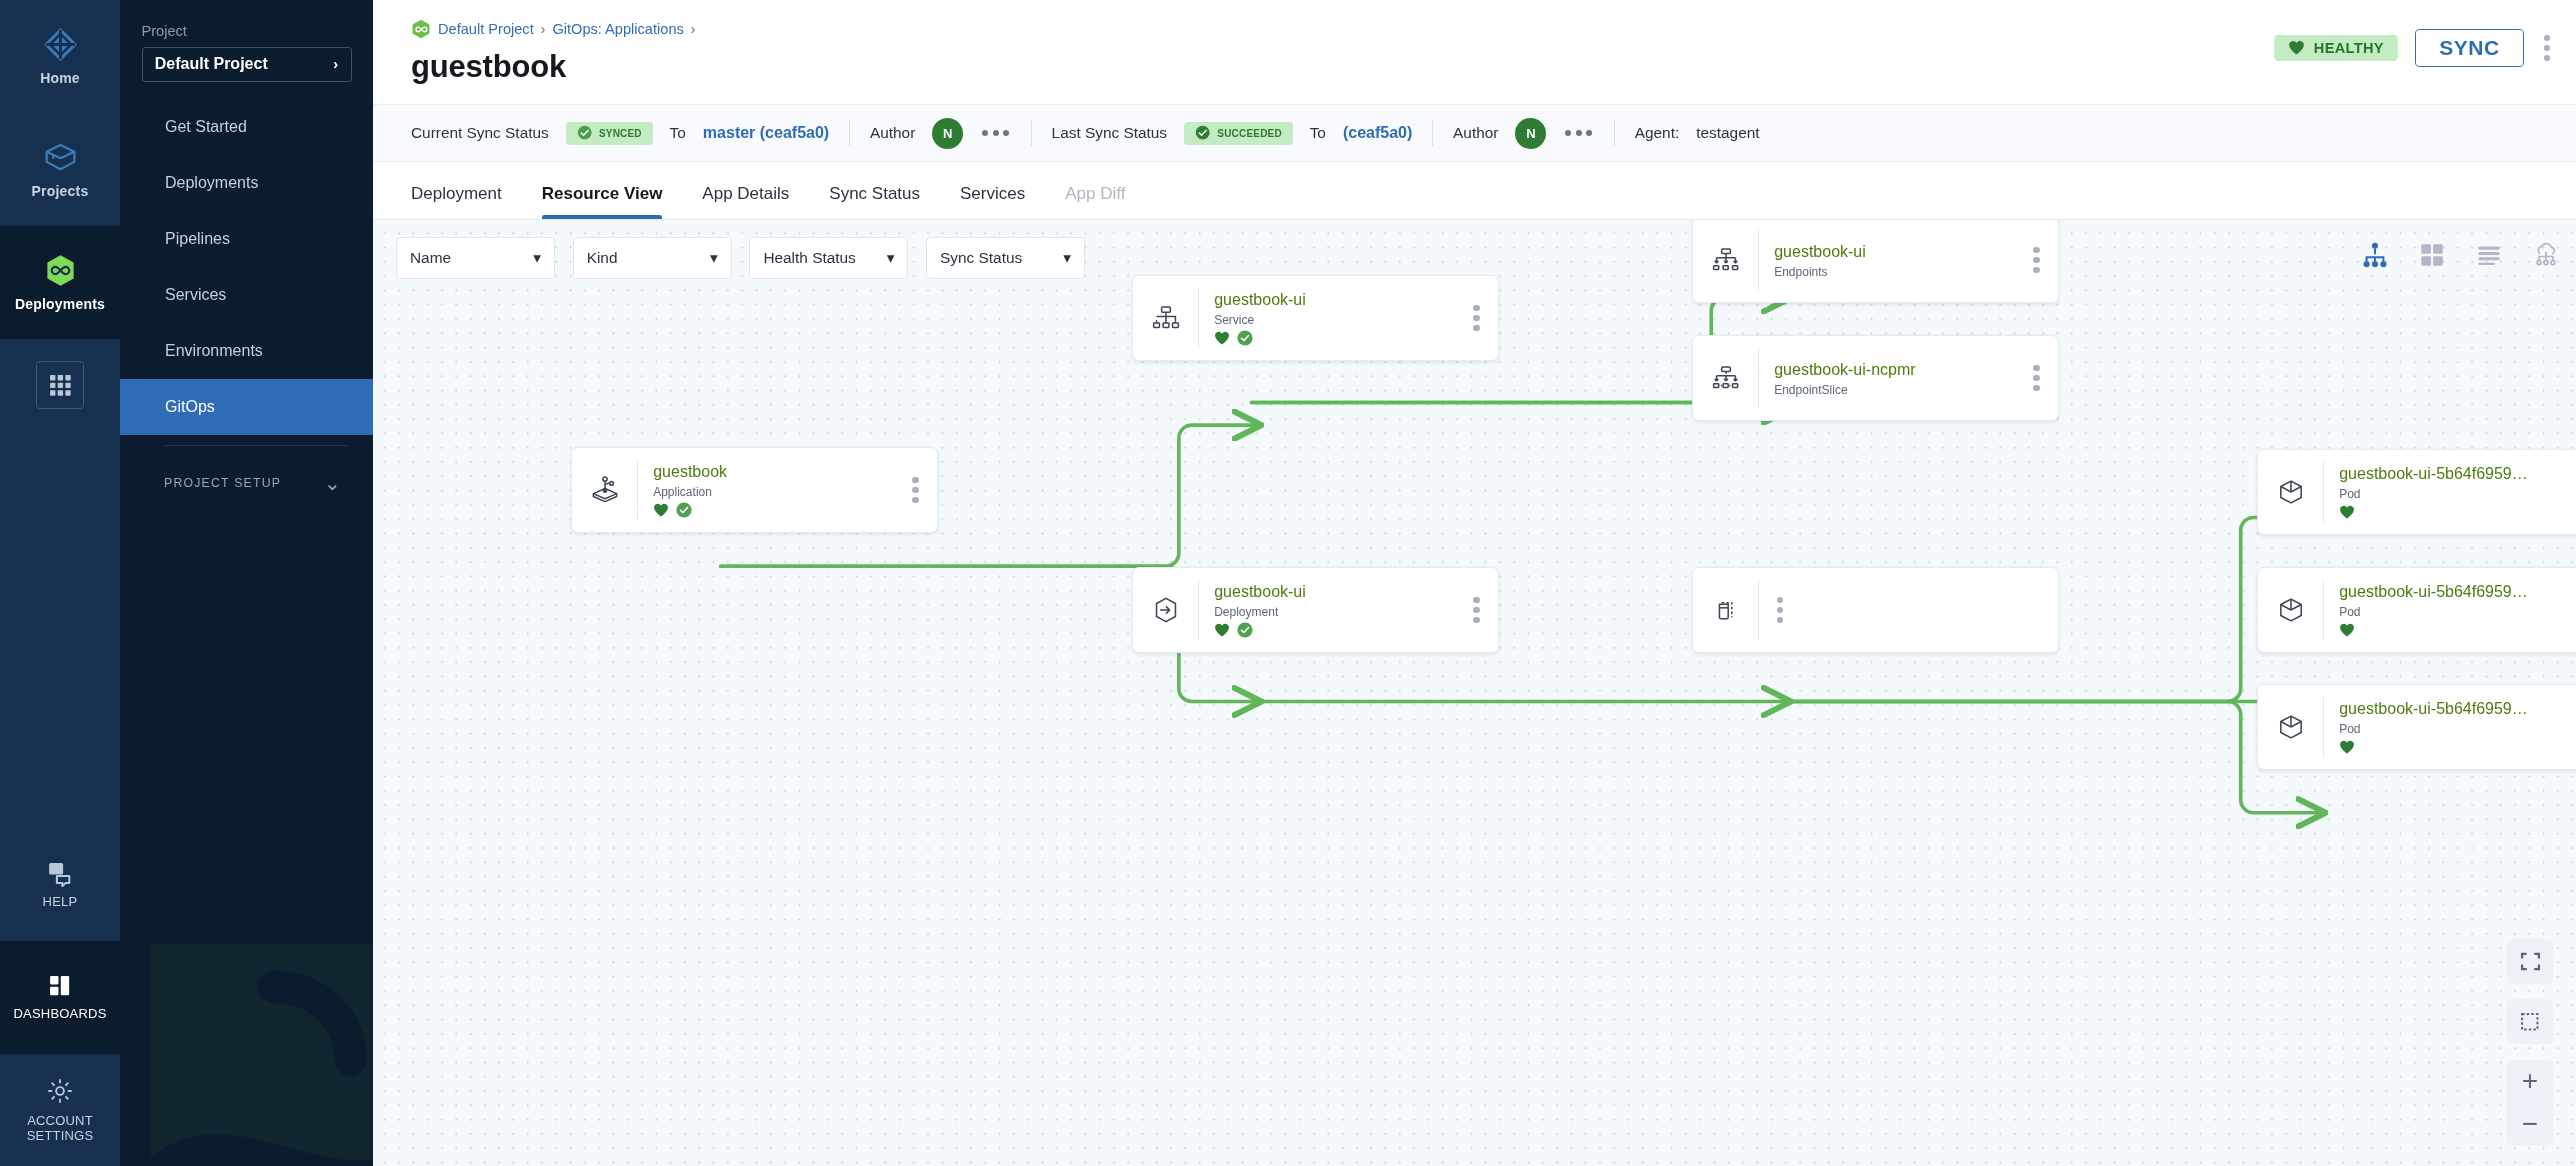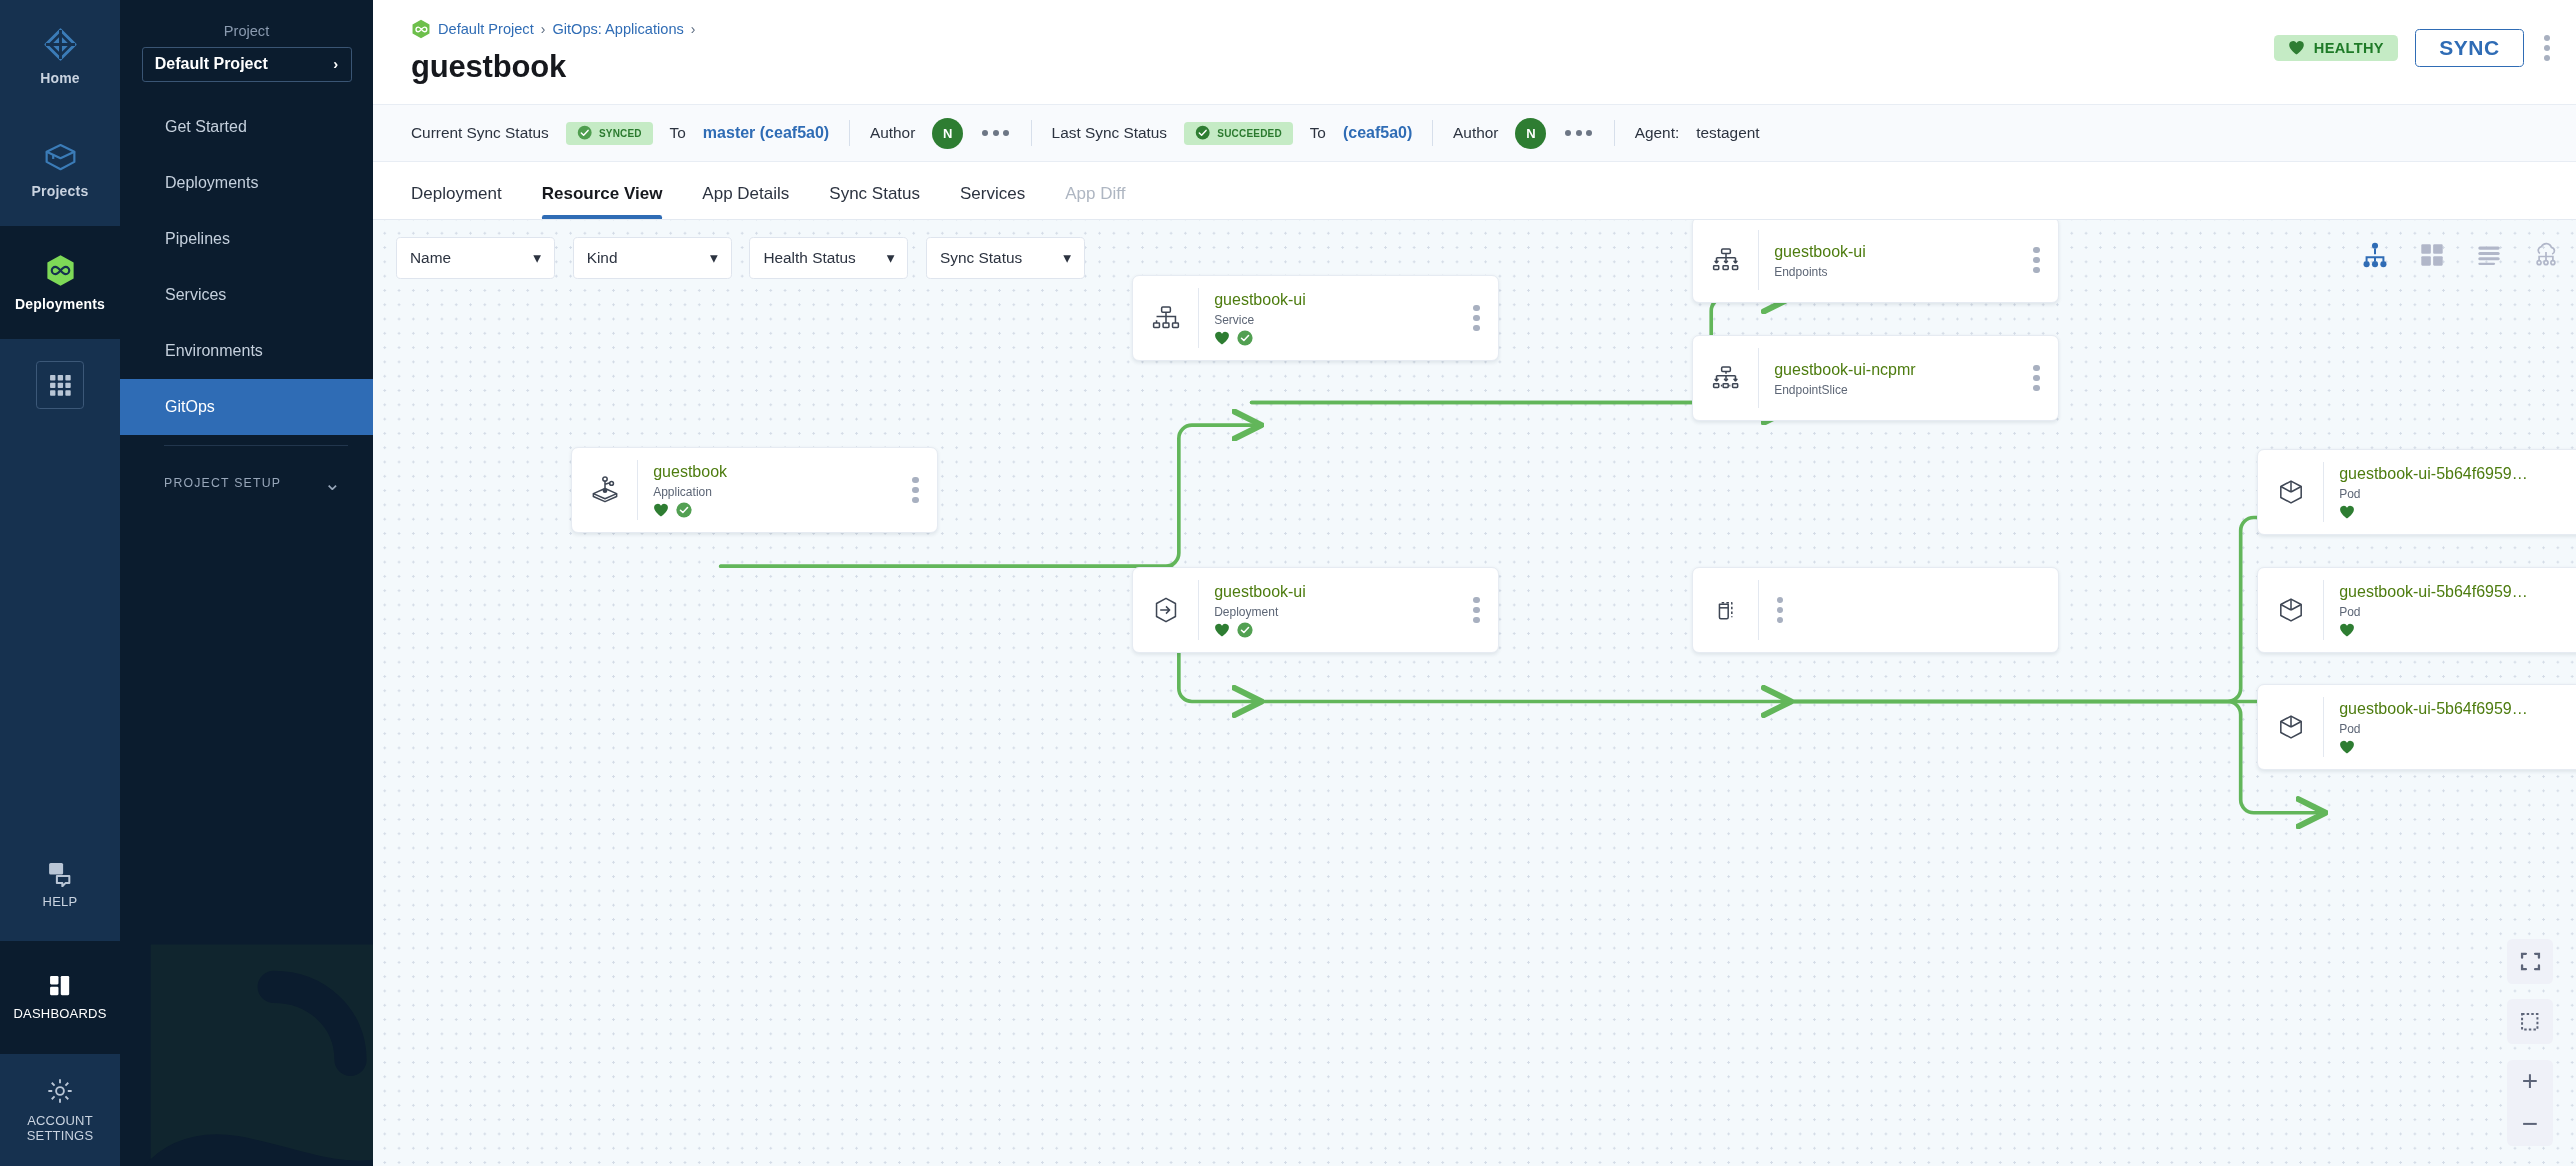--- a/index.html
+++ b/index.html
@@ -35,21 +35,21 @@
     height: 92px; display: flex; align-items: center; justify-content: center;
   }
   .launcher-box {
     width: 48px; height: 48px; border: 0.8px solid #3c5878; border-radius: 3.8px;
     display: flex; align-items: center; justify-content: center; cursor: pointer;
   }
 
   
   .sidebar {
     width: 253px; flex: 0 0 253px; height: 1167px; background: #0b1c2e;
-    position: relative; overflow: hidden; z-index: 4; text-align: center;
+    position: relative; overflow: hidden; z-index: 4;
   }
   .sidebar-watermark {
     position: absolute; left: -23px; bottom: -85px; width: 338px; height: 323px;
     opacity: .55; pointer-events: none;
   }
   .sb-inner { position: relative; z-index: 2; padding-top: 23px; }
   .sb-project-label {
     color: #8b9bb0; font-size: 14.6px; padding: 0 21.5px 4.6px 21.5px;
   }
   .sb-project-box {

